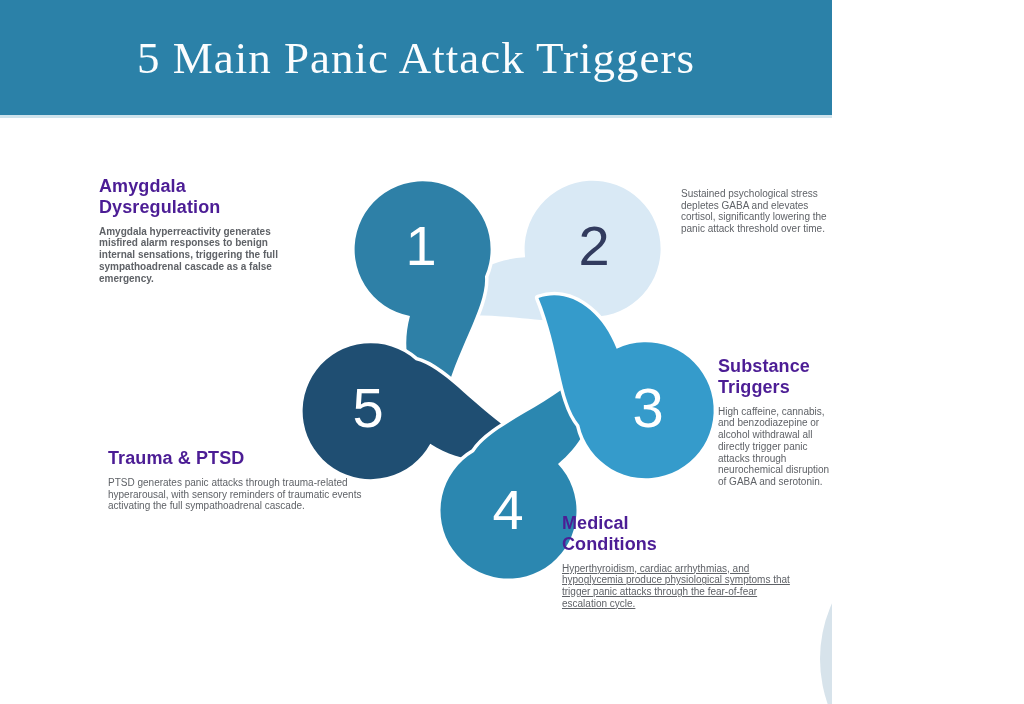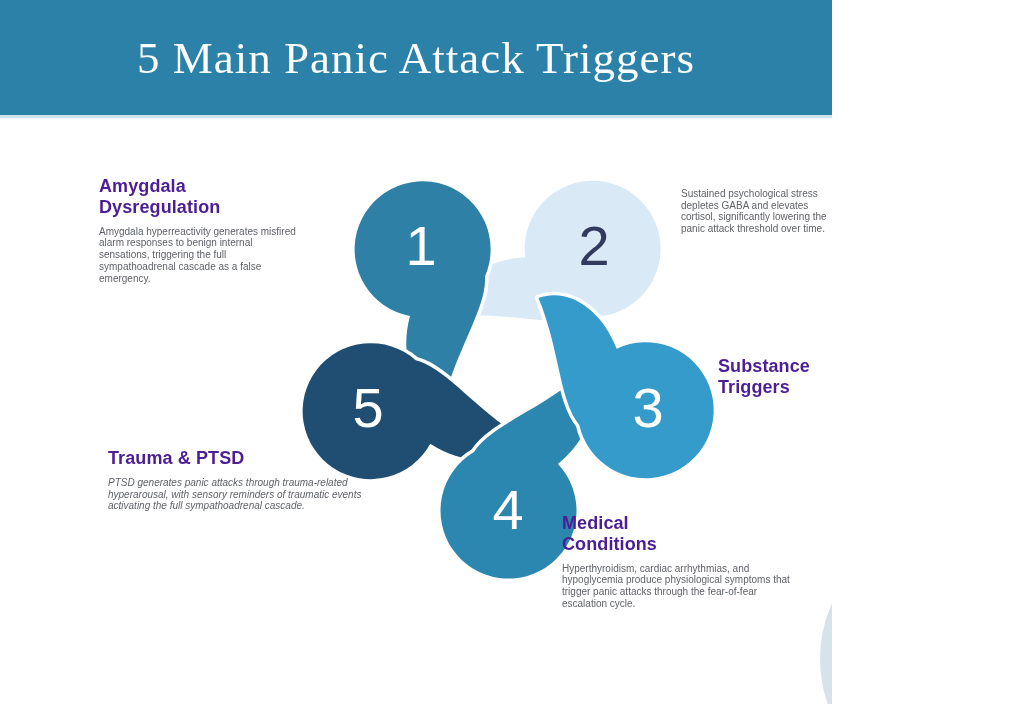--- a/index.html
+++ b/index.html
@@ -25,25 +25,25 @@
   }
   
   .tblock{position:absolute;}
   .ttitle{
     margin:0;font-size:18px;line-height:1.16;font-weight:700;
     color:#4c1d95;letter-spacing:.1px;
   }
   .tdesc{
     margin:8px 0 0 0;font-size:10px;line-height:1.17;color:#5F6267;
   }
-  .tb1{left:99px;top:176px;}  .tb1 .ttitle{max-width:170px;} .tb1 .tdesc{max-width:206px;}
+  .tb1{left:99px;top:176px;}  .tb1 .ttitle{max-width:170px;} .tb1 .tdesc{max-width:206px;font-weight:bold;}
   .tb2{left:681px;top:180px;} .tb2 .tdesc{max-width:252px;}
   .tb3{left:718px;top:356px;} .tb3 .ttitle{max-width:120px;} .tb3 .tdesc{max-width:212px;}
-  .tb4{left:562px;top:513px;} .tb4 .ttitle{max-width:150px;} .tb4 .tdesc{max-width:232px;}
-  .tb5{left:108px;top:448px;} .tb5 .tdesc{max-width:254px;font-style:italic;}
+  .tb4{left:562px;top:513px;} .tb4 .ttitle{max-width:150px;} .tb4 .tdesc{max-width:232px;text-decoration:underline;}
+  .tb5{left:108px;top:448px;} .tb5 .tdesc{max-width:254px;}
   
   .logo-halo{
     position:absolute;left:820px;top:523px;width:272px;height:272px;
     border-radius:50%;background:#D7E3EB;
   }
   .logo-badge{
     position:absolute;left:875px;top:582px;width:104px;height:104px;
     border-radius:50%;background:#ffffff;
     display:flex;flex-direction:column;align-items:center;
   }
@@ -94,20 +94,21 @@
     <h3 class="ttitle">Amygdala Dysregulation</h3>
     <p class="tdesc">Amygdala hyperreactivity generates misfired alarm responses to benign internal sensations, triggering the full sympathoadrenal cascade as a false emergency.</p>
   </div>
 
   <div class="tblock tb2">
     <p class="tdesc">Sustained psychological stress depletes GABA and elevates cortisol, significantly lowering the panic attack threshold over time.</p>
   </div>
 
   <div class="tblock tb3">
     <h3 class="ttitle">Substance Triggers</h3>
+    <p class="tdesc">High caffeine, cannabis, and benzodiazepine or alcohol withdrawal all directly trigger panic attacks through neurochemical disruption of GABA and serotonin.</p>
   </div>
 
   <div class="tblock tb4">
     <h3 class="ttitle">Medical Conditions</h3>
     <p class="tdesc">Hyperthyroidism, cardiac arrhythmias, and hypoglycemia produce physiological symptoms that trigger panic attacks through the fear-of-fear escalation cycle.</p>
   </div>
 
   <div class="tblock tb5">
     <h3 class="ttitle">Trauma &amp; PTSD</h3>
     <p class="tdesc">PTSD generates panic attacks through trauma-related hyperarousal, with sensory reminders of traumatic events activating the full sympathoadrenal cascade.</p>

